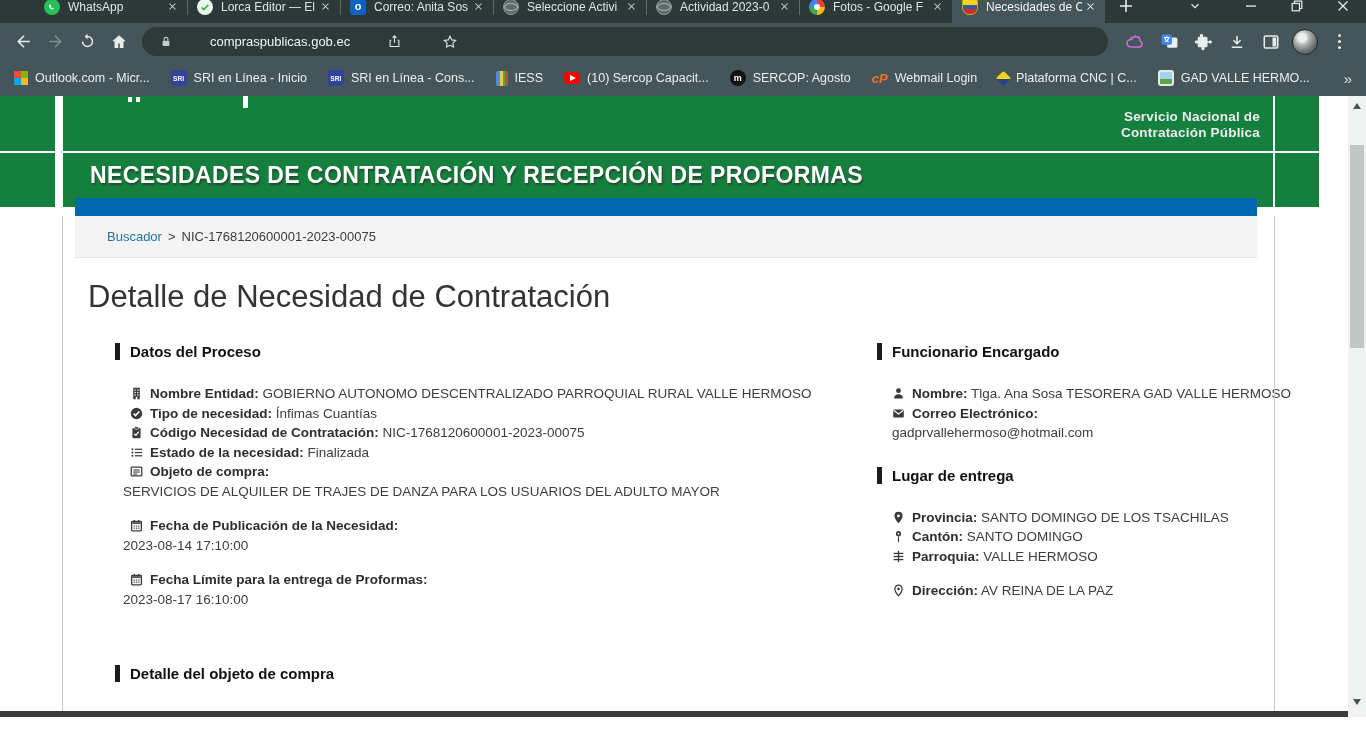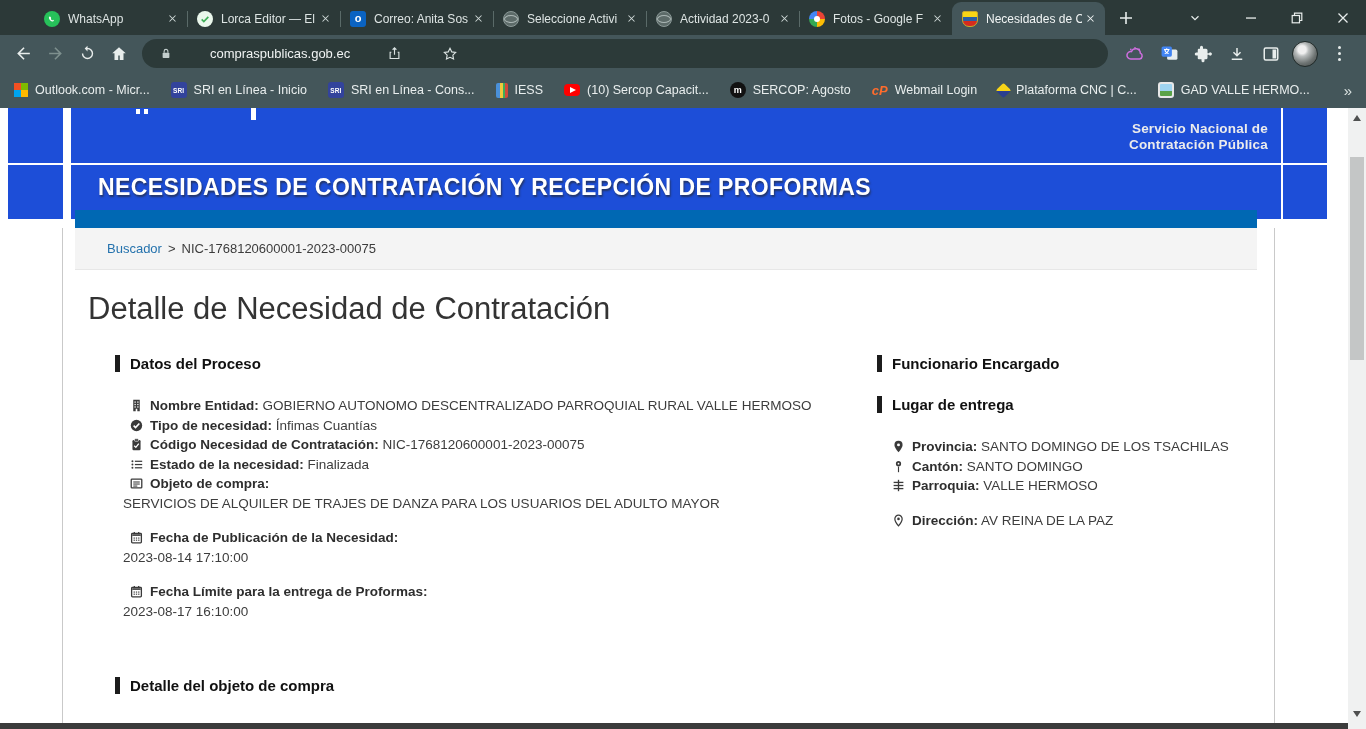--- a/index.html
+++ b/index.html
@@ -1,20 +1,20 @@
 <!DOCTYPE html>
 <html><head>
 <meta charset="utf-8">
 <style>
   * { box-sizing: border-box; margin: 0; padding: 0; }
   html,body { width:1366px; height:729px; overflow:hidden; font-family:"Liberation Sans", sans-serif; background:#fff; }
 
   
   .chrome { width:1366px; }
-  .tabstrip { height:35px; background:#2c3938; display:flex; align-items:flex-end; padding-left:34px; }
+  .tabstrip { height:23px; background:#2c3938; display:flex; align-items:flex-end; padding-left:34px; }
   .tab { width:153px; height:33px; display:flex; align-items:center; padding:0 7px 0 10px; color:#dde4e3; font-size:12px; position:relative; }
   .tab:not(.active):not(:first-child)::before { content:""; position:absolute; left:0; top:9px; height:16px; width:1px; background:#5a6a68; }
   .tab.active { background:#44565a; border-radius:9px 9px 0 0; color:#f2f5f5; }
   .tab .t-title { flex:1; white-space:nowrap; overflow:hidden; margin-left:8px; }
   .tab .t-close { width:16px; height:16px; flex:none; display:flex; align-items:center; justify-content:center; border-radius:50%; }
   .fav { width:16px; height:16px; flex:none; border-radius:50%; display:flex; align-items:center; justify-content:center; font-size:10px; }
   .fav.whatsapp { background:#27c15a; }
   .fav.lorca { background:#eaf7ec; }
   .fav.outlook { background:#0a63c2; border-radius:3px; color:#fff; font-weight:bold; font-size:11px; line-height:1; }
   .fav.globe { background:#5d6b69; border:1px solid #8b9997; }
@@ -48,21 +48,21 @@
   .bm-ic.yt { background:#f00; border-radius:4px; width:16px; height:12px; }
   .bm-ic.yt::after { content:""; border-left:6px solid #fff; border-top:3.5px solid transparent; border-bottom:3.5px solid transparent; margin-left:2px; }
   .bm-ic.sercop { background:#121212; border-radius:50%; color:#fff; font-size:9px; font-weight:bold; }
   .bm-ic.cp { color:#ff6c2c; font-weight:bold; font-style:italic; font-size:13px; }
   .bm-ic.cnc { width:11px; height:11px; transform:rotate(45deg); background:linear-gradient(135deg,#f7d417 50%, #2b3f8f 50%); border-radius:2px; }
   .bm-ic.gad { border:2px solid #e8e8e8; border-radius:3px; background:linear-gradient(#9fd4f0 0 55%, #5aa348 55%); }
   .bm-more { margin-left:auto; color:#dbe3e2; font-size:15px; }
 
   
   .page { position:relative; width:1366px; height:621px; background:#fff; overflow:hidden; }
-  .band { position:absolute; left:8px; width:1319px; background:#1d4ed8; }
+  .band { position:absolute; left:0; width:1319px; background:#15803d; }
   .band1 { top:0; height:55px; }
   .band2 { top:57px; height:54px; }
   .stripe-l { position:absolute; left:55px; top:0; width:8px; height:100%; background:#fff; }
   .stripe-r { position:absolute; left:1273px; top:0; width:2px; height:100%; background:#fff; }
   .logo-bit { position:absolute; background:#fff; }
   .agency { position:absolute; right:59px; top:13px; text-align:right; color:#ececec; font-weight:bold; font-size:13.5px; line-height:15.5px; letter-spacing:.2px; }
   .banner { position:absolute; left:90px; top:0; height:45px; line-height:45px; color:#fff; font-weight:bold; font-size:23px; letter-spacing:.4px; text-shadow:1px 2px 2px rgba(40,40,40,.65); white-space:nowrap; }
   .bluebar { position:absolute; left:75px; top:102px; width:1182px; height:18px; background:#0068b3; }
   .bcbox { position:absolute; left:75px; top:120px; width:1182px; height:42px; background:#f4f4f4; border-bottom:1px solid #e7e7e7; display:flex; align-items:center; padding-left:32px; font-size:13px; color:#3c3c3c; gap:6px; }
   .bcbox a { color:#2472ad; text-decoration:none; }
@@ -443,20 +443,35 @@
       </div>
       <div class="cont" style="margin-left:-7px;">2023-08-17 16:10:00</div>
     </div>
   </div>
 
   <div class="col col-right">
     <div class="sec-h">
         <span class="bar"></span>
         <span class="txt">Funcionario Encargado</span>
       </div>
+    <div class="rows">
+      <div class="row">
+        <svg width="13" height="13" viewBox="0 0 16 16" fill="#3a3a3a">
+            <circle cx="8" cy="4.5" r="3"></circle>
+            <path d="M2.5 14c0-3 2.5-5 5.5-5s5.5 2 5.5 5z"></path>
+          </svg><b>Nombre:</b> <span>Tlga. Ana Sosa TESORERA GAD VALLE HERMOSO</span>
+      </div>
+      <div class="row">
+        <svg width="13" height="13" viewBox="0 0 16 16">
+            <rect x="1.5" y="3" width="13" height="10" rx="1.2" fill="#3a3a3a"></rect>
+            <path d="M2 4l6 4.6L14 4" fill="none" stroke="#fff" stroke-width="1.3"></path>
+          </svg><b>Correo Electrónico:</b>
+      </div>
+      <div class="cont">gadprvallehermoso@hotmail.com</div>
+    </div>
 
     <div class="sec-h" style="margin-top:24px;">
         <span class="bar"></span>
         <span class="txt">Lugar de entrega</span>
       </div>
     <div class="rows">
       <div class="row">
         <svg width="13" height="13" viewBox="0 0 16 16" fill="#3a3a3a">
             <path d="M8 1a5 5 0 0 1 5 5c0 3.5-5 9-5 9S3 9.5 3 6a5 5 0 0 1 5-5z"></path>
             <circle cx="8" cy="6" r="1.8" fill="#fff"></circle>

